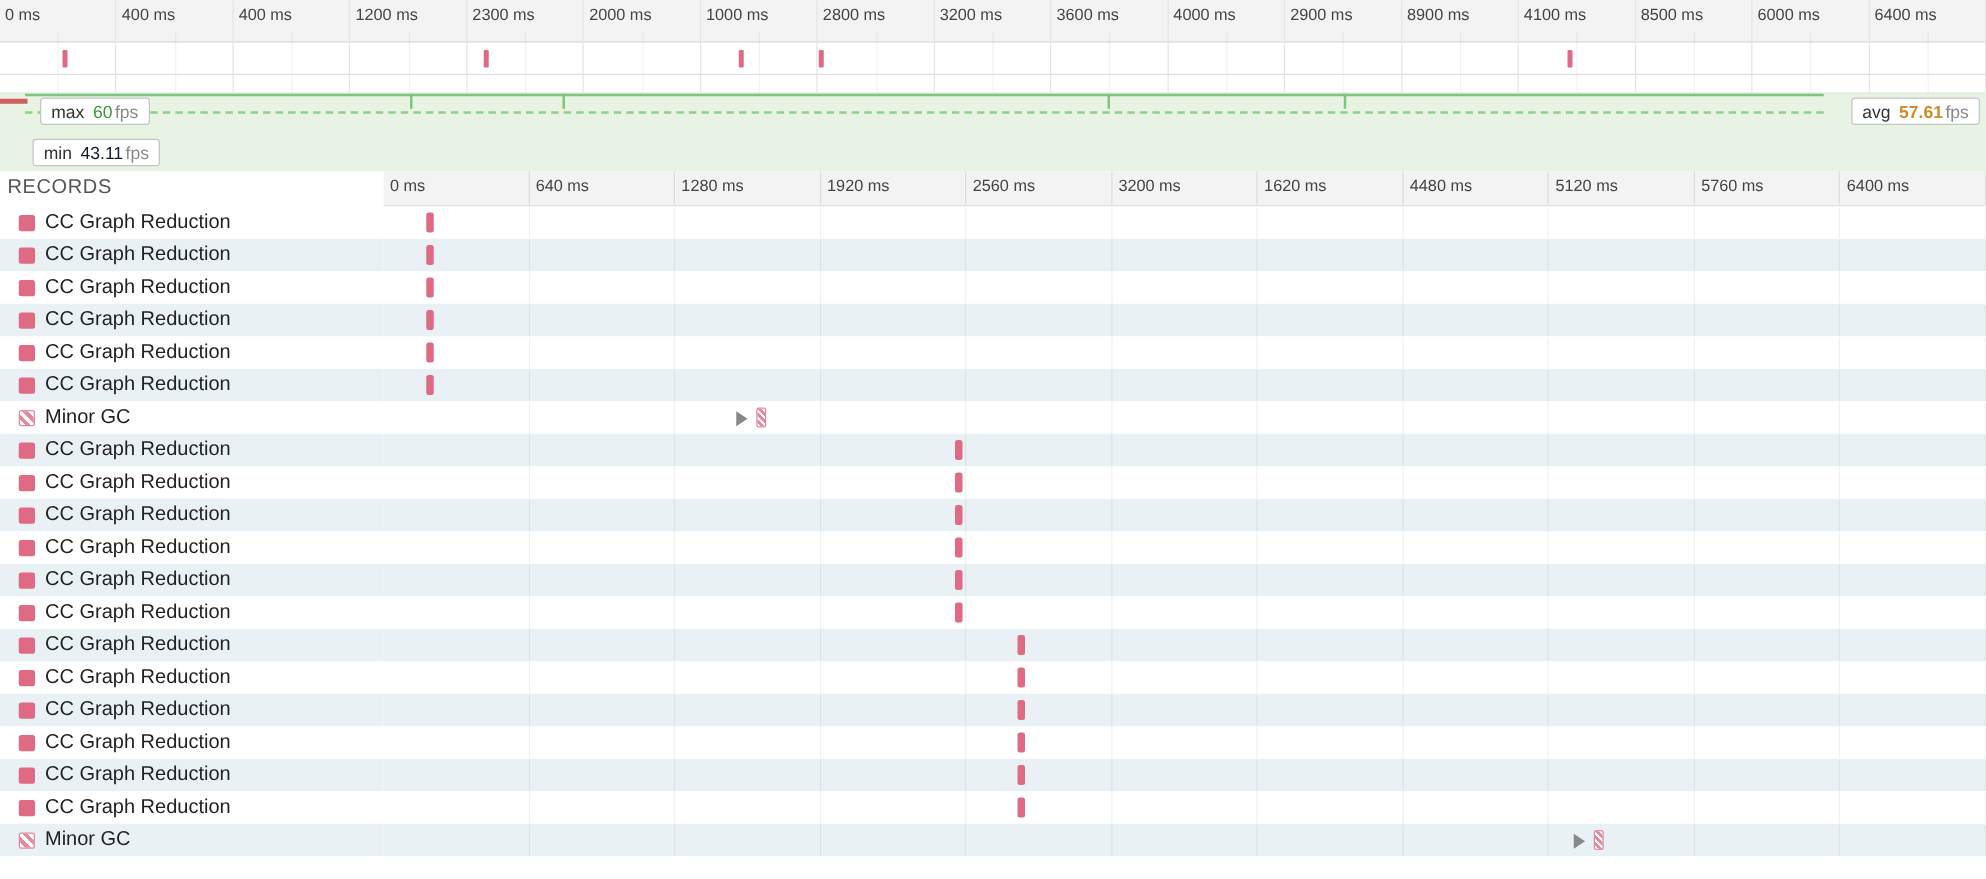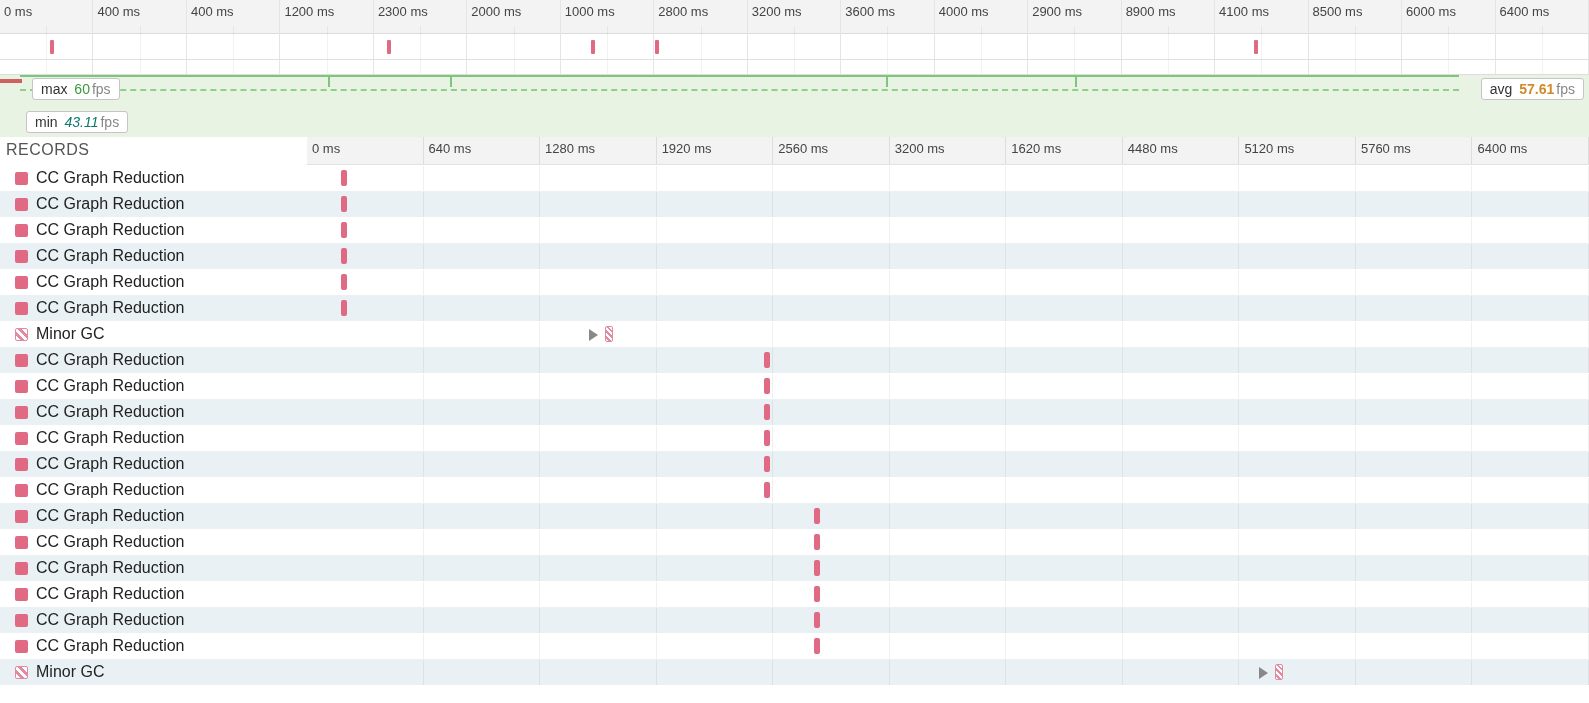--- a/index.html
+++ b/index.html
@@ -72,21 +72,21 @@
     border-radius: 3px;
     padding: 2px 8px;
     font-size: 14px;
     color: #444;
     white-space: nowrap;
   }
   .fps-badge .metric { color: #333; margin-right:3px;}
   .fps-badge .unit   { color: #888; margin-left:2px;}
   .val-green  { color: #3a9a3a; }
   .val-orange { color: #d08a2a; font-weight: bold; }
-  .val-purple { color: #0f766e; font-style: italic; }
+  .val-purple { color: #0f172a; }
   
   .records {
     display: grid;
     grid-template-columns: 307px 1fr;
   }
   .records-header {
     display: contents;
   }
   .records-title {
     padding: 4px 6px;

